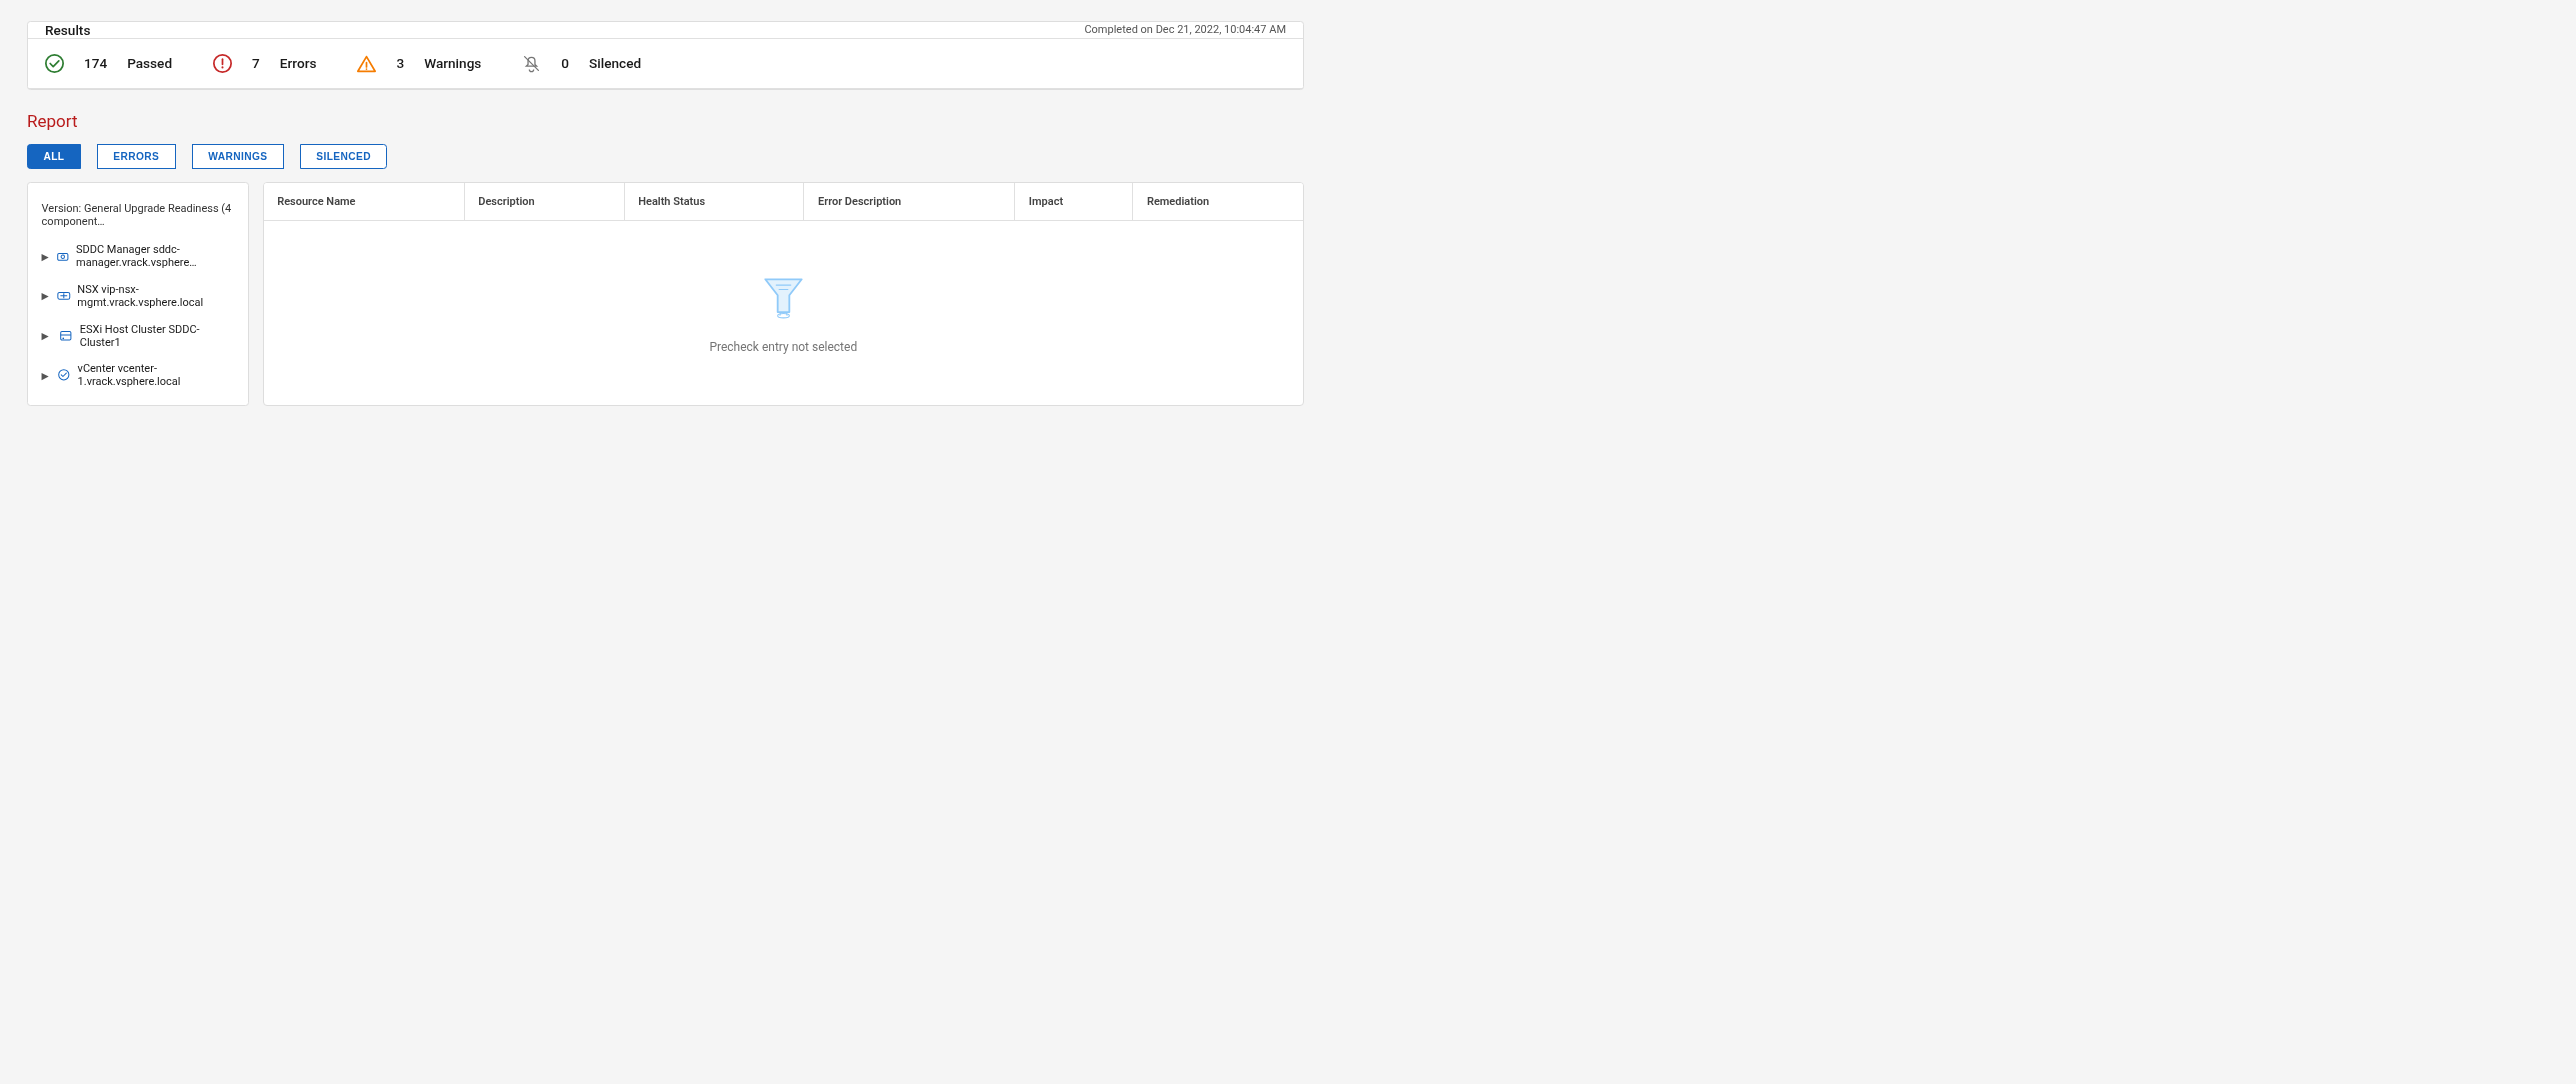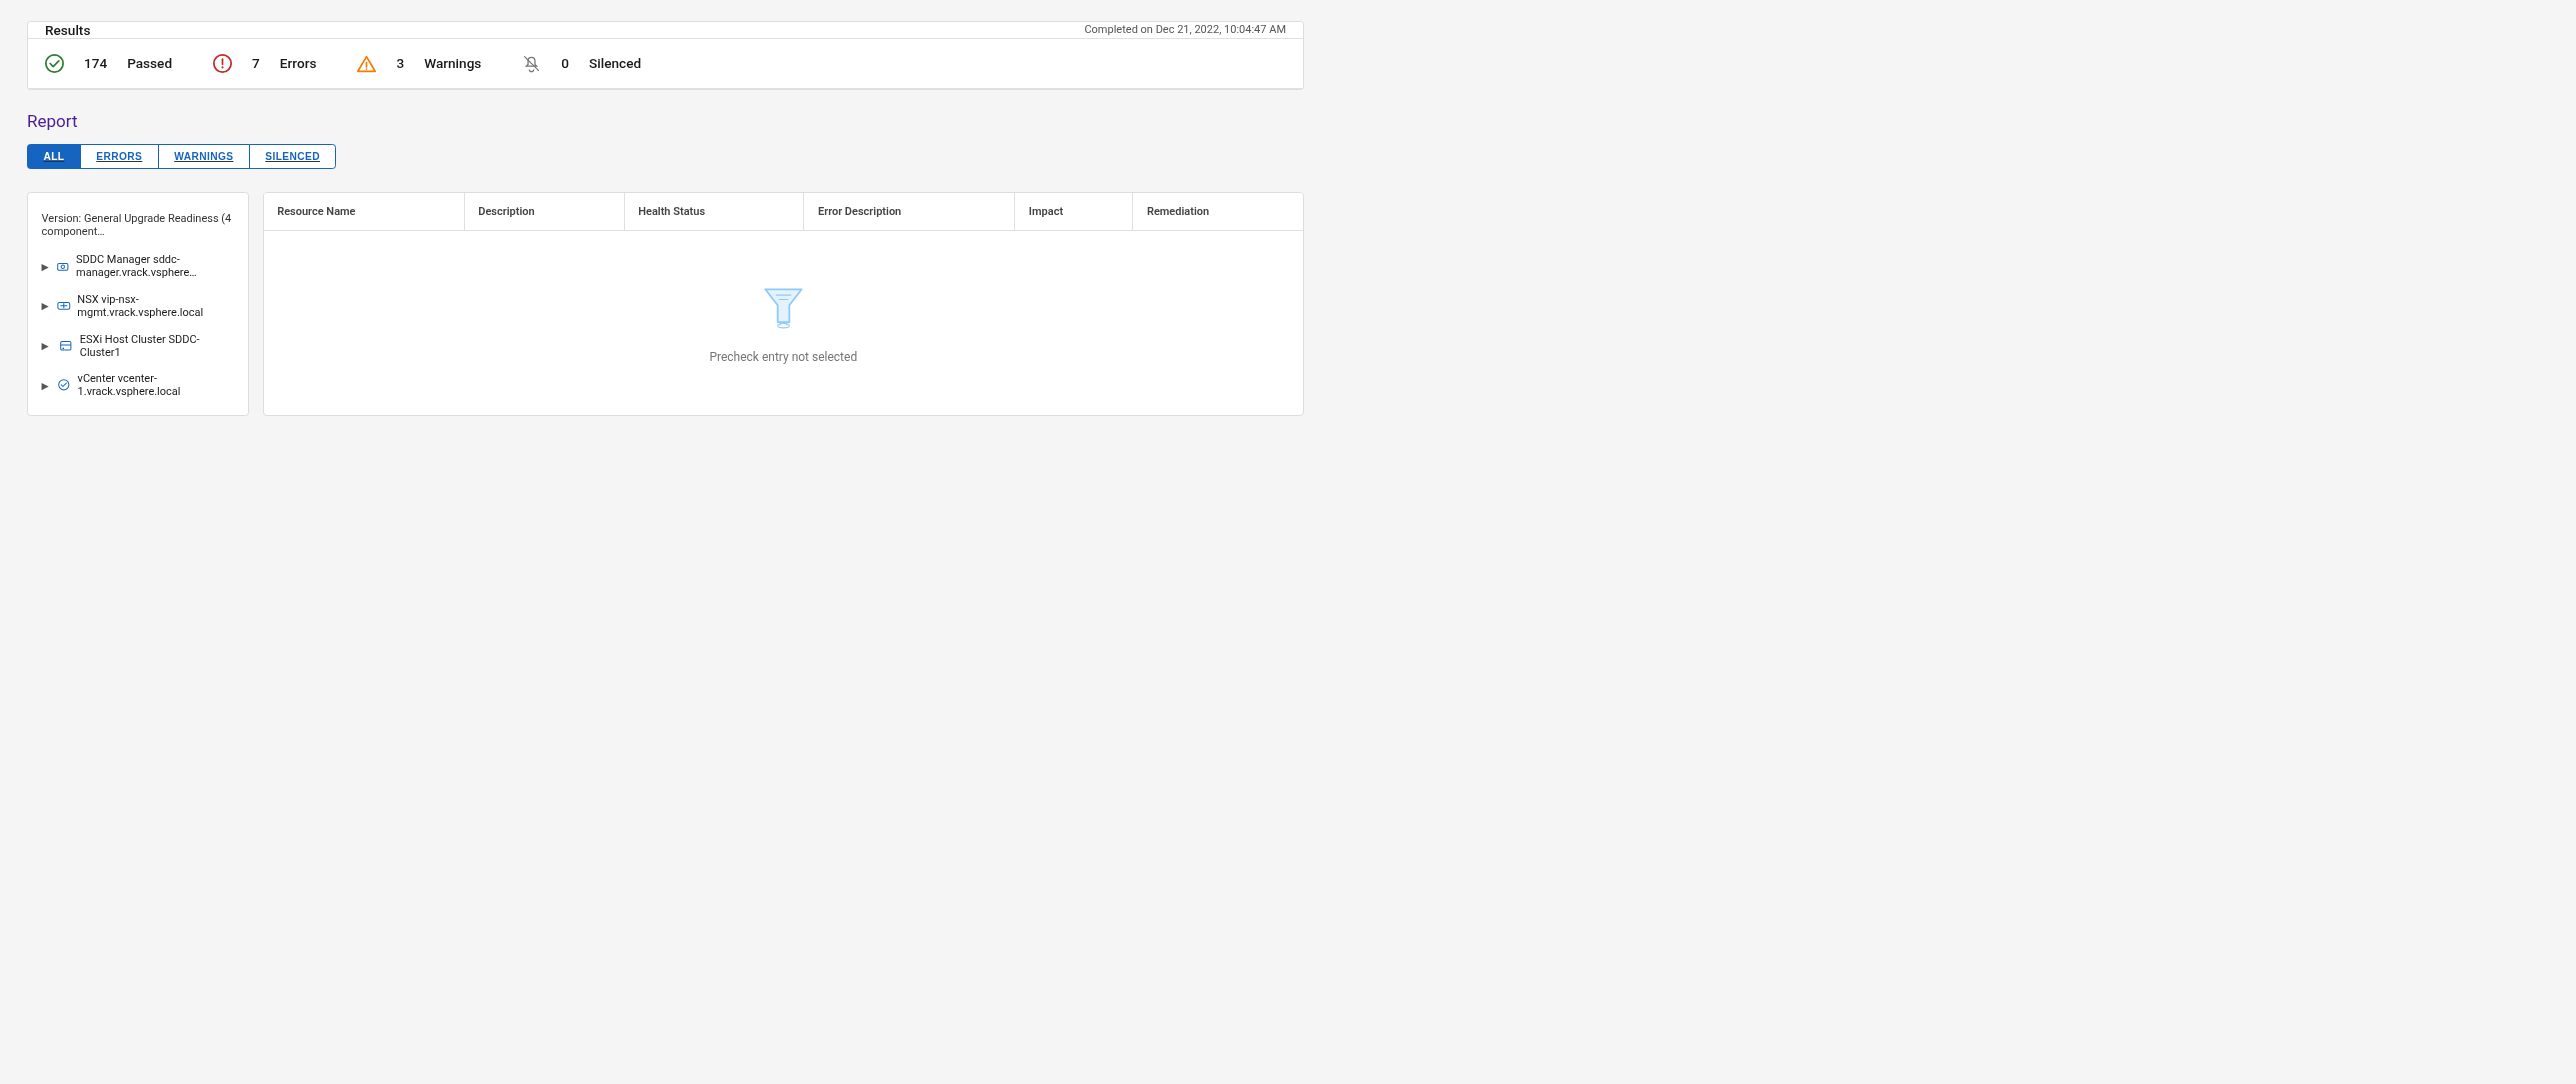--- a/index.html
+++ b/index.html
@@ -76,28 +76,27 @@
       font-size: 10.2px;
       font-weight: 600;
       letter-spacing: 0.4px;
       text-transform: uppercase;
       cursor: pointer;
       text-decoration: none;
     }
     .report-title {
       font-size: 17px;
       font-weight: 400;
-      color: #4c1d95;
+      color: #b91c1c;
       margin-bottom: 13.6px;
     }
     .filter-tabs {
       display: flex;
-      gap: 0;
-      margin-bottom: 23px;
-      text-decoration: underline;
+      gap: 17px;
+      margin-bottom: 13px;
     }
     .filter-tab {
       padding: 6px 15.4px;
       border: 0.9px solid #1565c0;
       background: #fff;
       color: #1565c0;
       font-size: 10.2px;
       font-weight: 600;
       letter-spacing: 0.4px;
       cursor: pointer;

